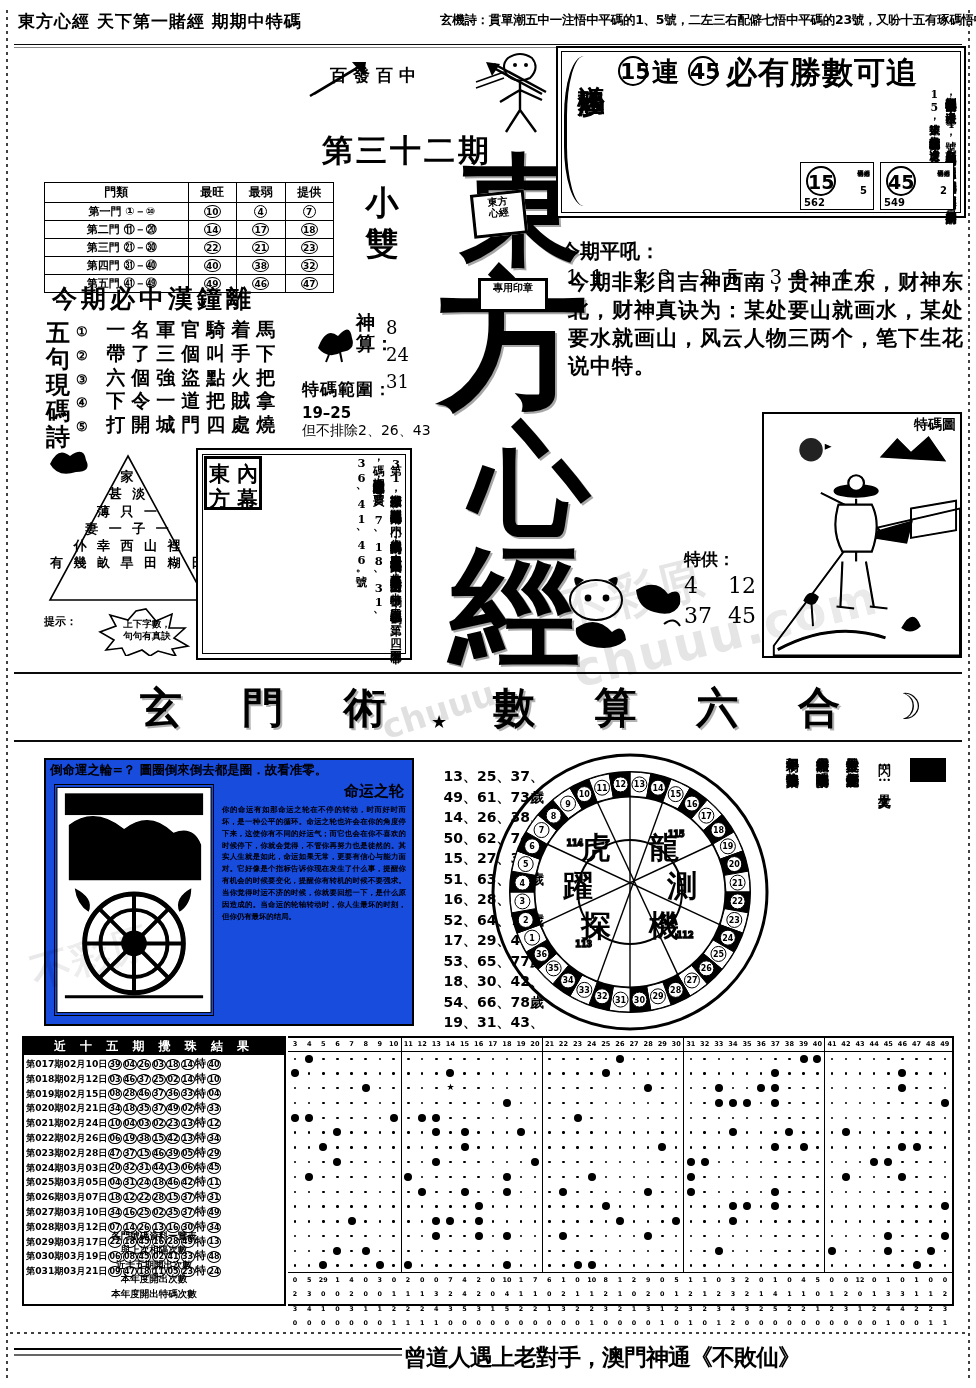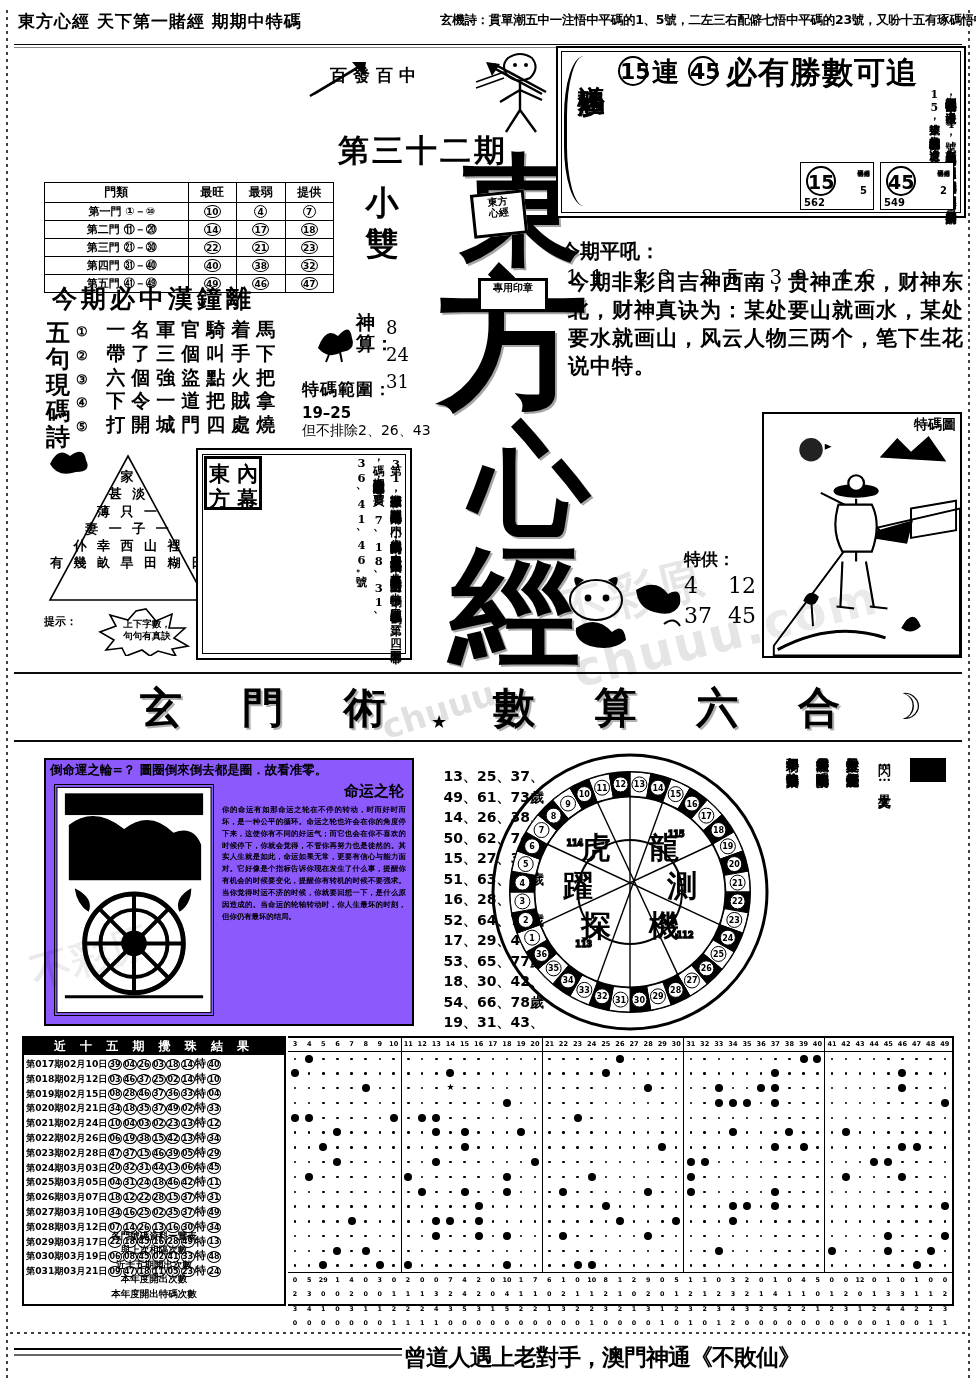--- a/index.html
+++ b/index.html
@@ -39,21 +39,21 @@
     letter-spacing:-.3px;
   }
   .hrule { position:absolute; height:1px; background:#111; }
 
   
   #bfbz { top:64px; left:330px; width:200px; height:30px;
           font-size:17px; font-weight:bold; letter-spacing:6px; }
   #bfbz-arrows { top:58px; left:300px; width:260px; height:44px; }
 
   
-  #issue-title { top:130px; left:322px; font-size:31px; font-weight:bold; letter-spacing:3px;margin-left:16px;}
+  #issue-title { top:130px; left:322px; font-size:31px; font-weight:bold; letter-spacing:3px;}
 
   
   #masthead { top:150px; left:430px; width:260px; height:530px; }
   #masthead .ch {
     position:absolute; font-weight:bold; line-height:1;
     font-family:"DejaVu Serif","Liberation Serif",serif;
     color:#000;
     text-shadow: 2px 2px 0 rgba(0,0,0,.35);
   }
   #masthead .c1 { left:30px;  top:0px;   font-size:120px; }
@@ -190,21 +190,21 @@
   #banner { top:678px; left:0; width:976px; height:62px; }
   #banner .chs { position:absolute; left:140px; top:2px; width:700px; display:flex;
      justify-content:space-between; }
   #banner .chs b { font-size:42px; font-family:"DejaVu Serif","Liberation Serif",serif;
      text-shadow:2px 2px 0 rgba(0,0,0,.3); }
   #banner .moon { position:absolute; right:54px; top:8px; font-size:36px; }
 
   
   #midsec { top:742px; left:22px; width:932px; height:290px; }
 
-  #wheelart { position:absolute; left:22px; top:16px; width:370px; height:268px; border:2px solid #000; background:#8b5cf6;}
+  #wheelart { position:absolute; left:22px; top:16px; width:370px; height:268px; border:2px solid #000; background:#1d4ed8;}
   #wheelart .hdr { position:absolute; left:4px; top:2px; font-size:12.5px; font-weight:bold; white-space:nowrap;}
   #wheelart .sub { position:absolute; right:8px; top:22px; font-size:15px; font-weight:bold;}
   #wheelart .img { position:absolute; left:8px; top:24px; width:160px; height:232px; border:1px solid #000; overflow:hidden;}
   #wheelart .txt { position:absolute; left:176px; top:44px; right:6px; font-size:7.4px;
      font-weight:bold; line-height:1.6; text-align:justify;}
 
   #ages { position:absolute; left:392px; top:24px; width:130px; font-size:14px; font-weight:bold;
      line-height:1.465; font-family:"DejaVu Sans","Liberation Sans",sans-serif; text-align:right;}
 
   #zodiacwheel { position:absolute; left:468px; top:10px; width:280px; height:280px; }

